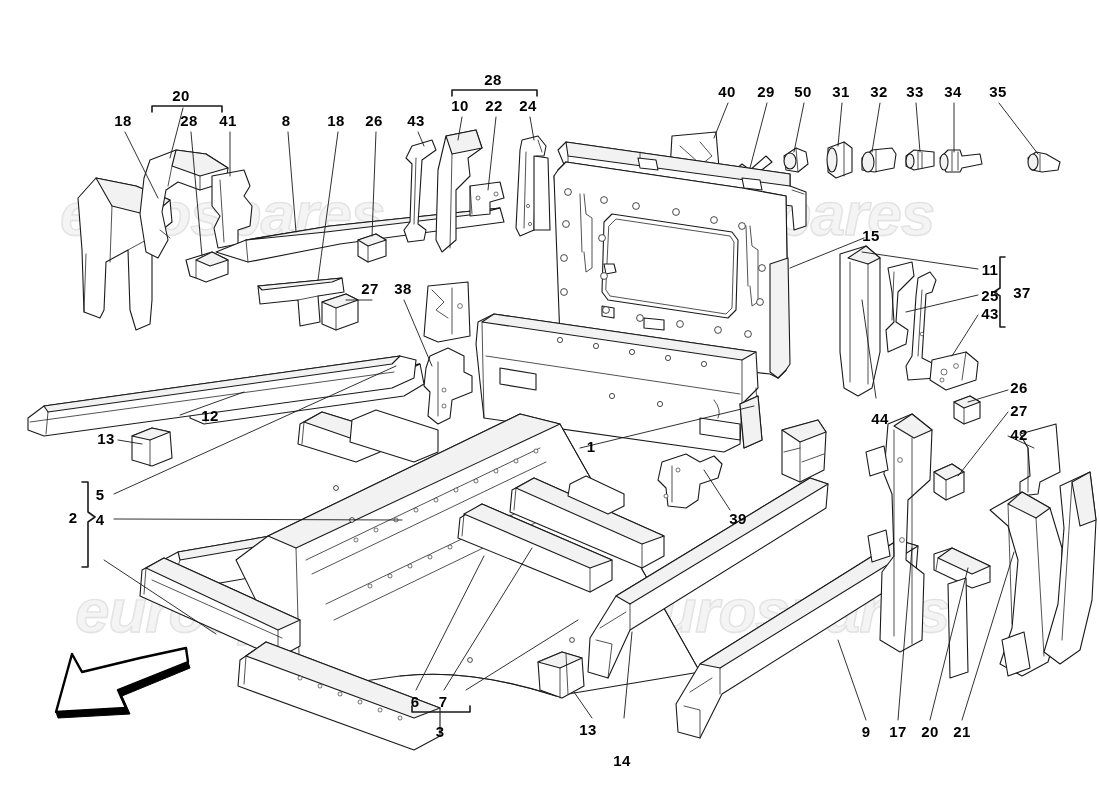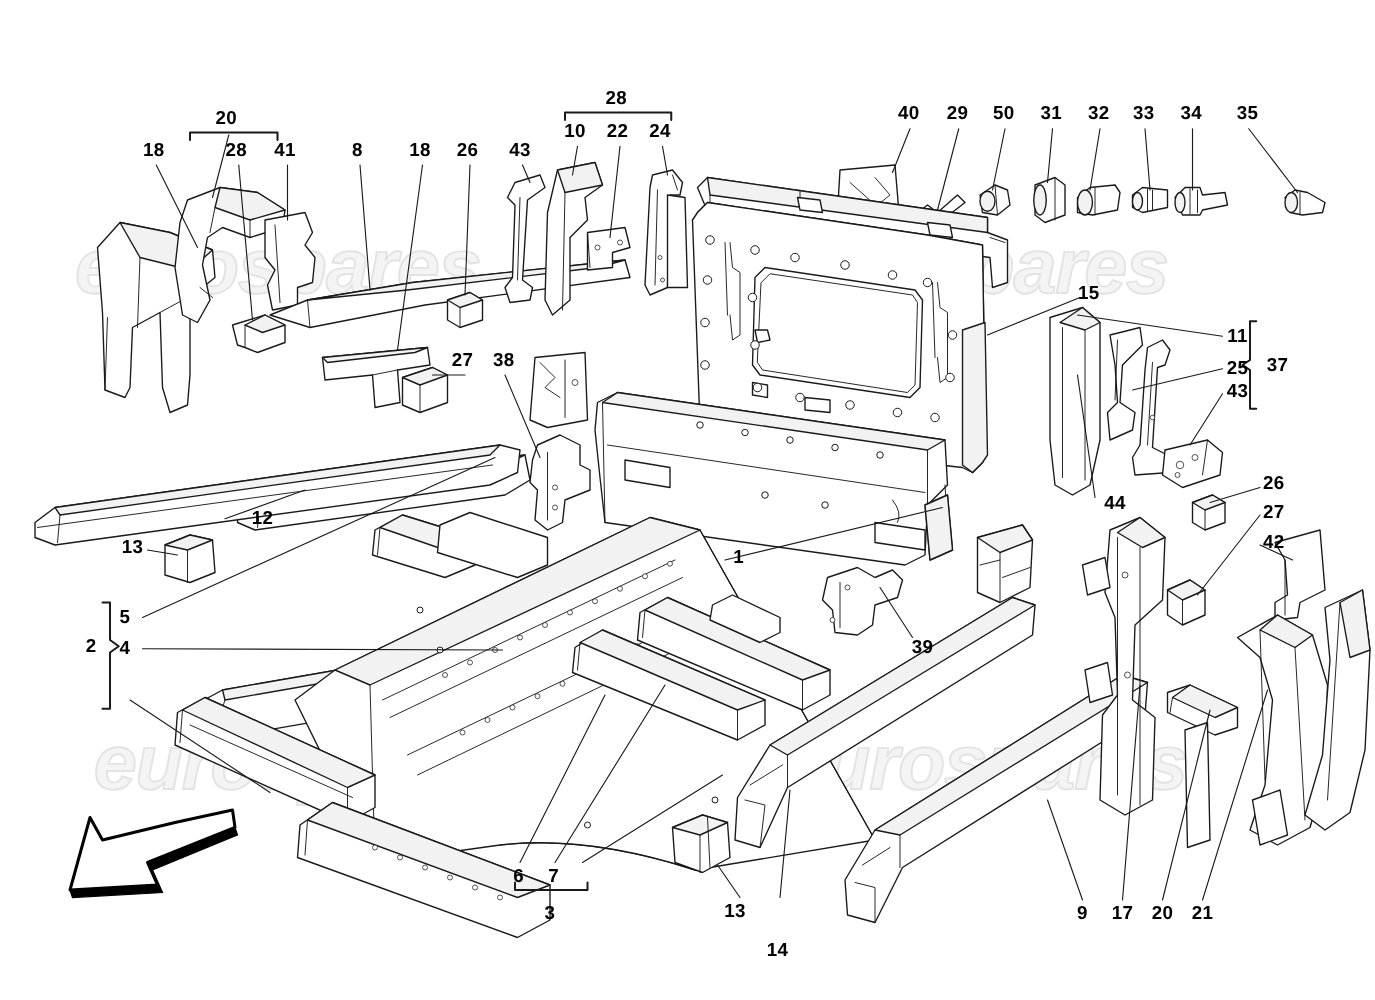--- a/index.html
+++ b/index.html
@@ -542,21 +542,21 @@
       <div class="lbl" style="left: 841px; top: 91px;">31</div>
       <div class="lbl" style="left: 879px; top: 91px;">32</div>
       <div class="lbl" style="left: 915px; top: 91px;">33</div>
       <div class="lbl" style="left: 953px; top: 91px;">34</div>
       <div class="lbl" style="left: 998px; top: 91px;">35</div>
       <div class="lbl" style="left: 871px; top: 235px;">15</div>
       <div class="lbl" style="left: 990px; top: 269px;">11</div>
       <div class="lbl" style="left: 990px; top: 295px;">25</div>
       <div class="lbl" style="left: 990px; top: 313px;">43</div>
       <div class="lbl" style="left: 1022px; top: 292px;">37</div>
-      <div class="lbl" style="left: 880px; top: 403px; margin-left: 12px;">44</div>
+      <div class="lbl" style="left: 880px; top: 418px;">44</div>
       <div class="lbl" style="left: 1019px; top: 387px;">26</div>
       <div class="lbl" style="left: 1019px; top: 410px;">27</div>
       <div class="lbl" style="left: 1019px; top: 434px;">42</div>
       <div class="lbl" style="left: 370px; top: 288px;">27</div>
       <div class="lbl" style="left: 403px; top: 288px;">38</div>
       <div class="lbl" style="left: 591px; top: 446px;">1</div>
       <div class="lbl" style="left: 738px; top: 518px;">39</div>
       <div class="lbl" style="left: 166px; top: 415px; margin-left: 44px;">12</div>
       <div class="lbl" style="left: 106px; top: 438px;">13</div>
       <div class="lbl" style="left: 100px; top: 494px;">5</div>

